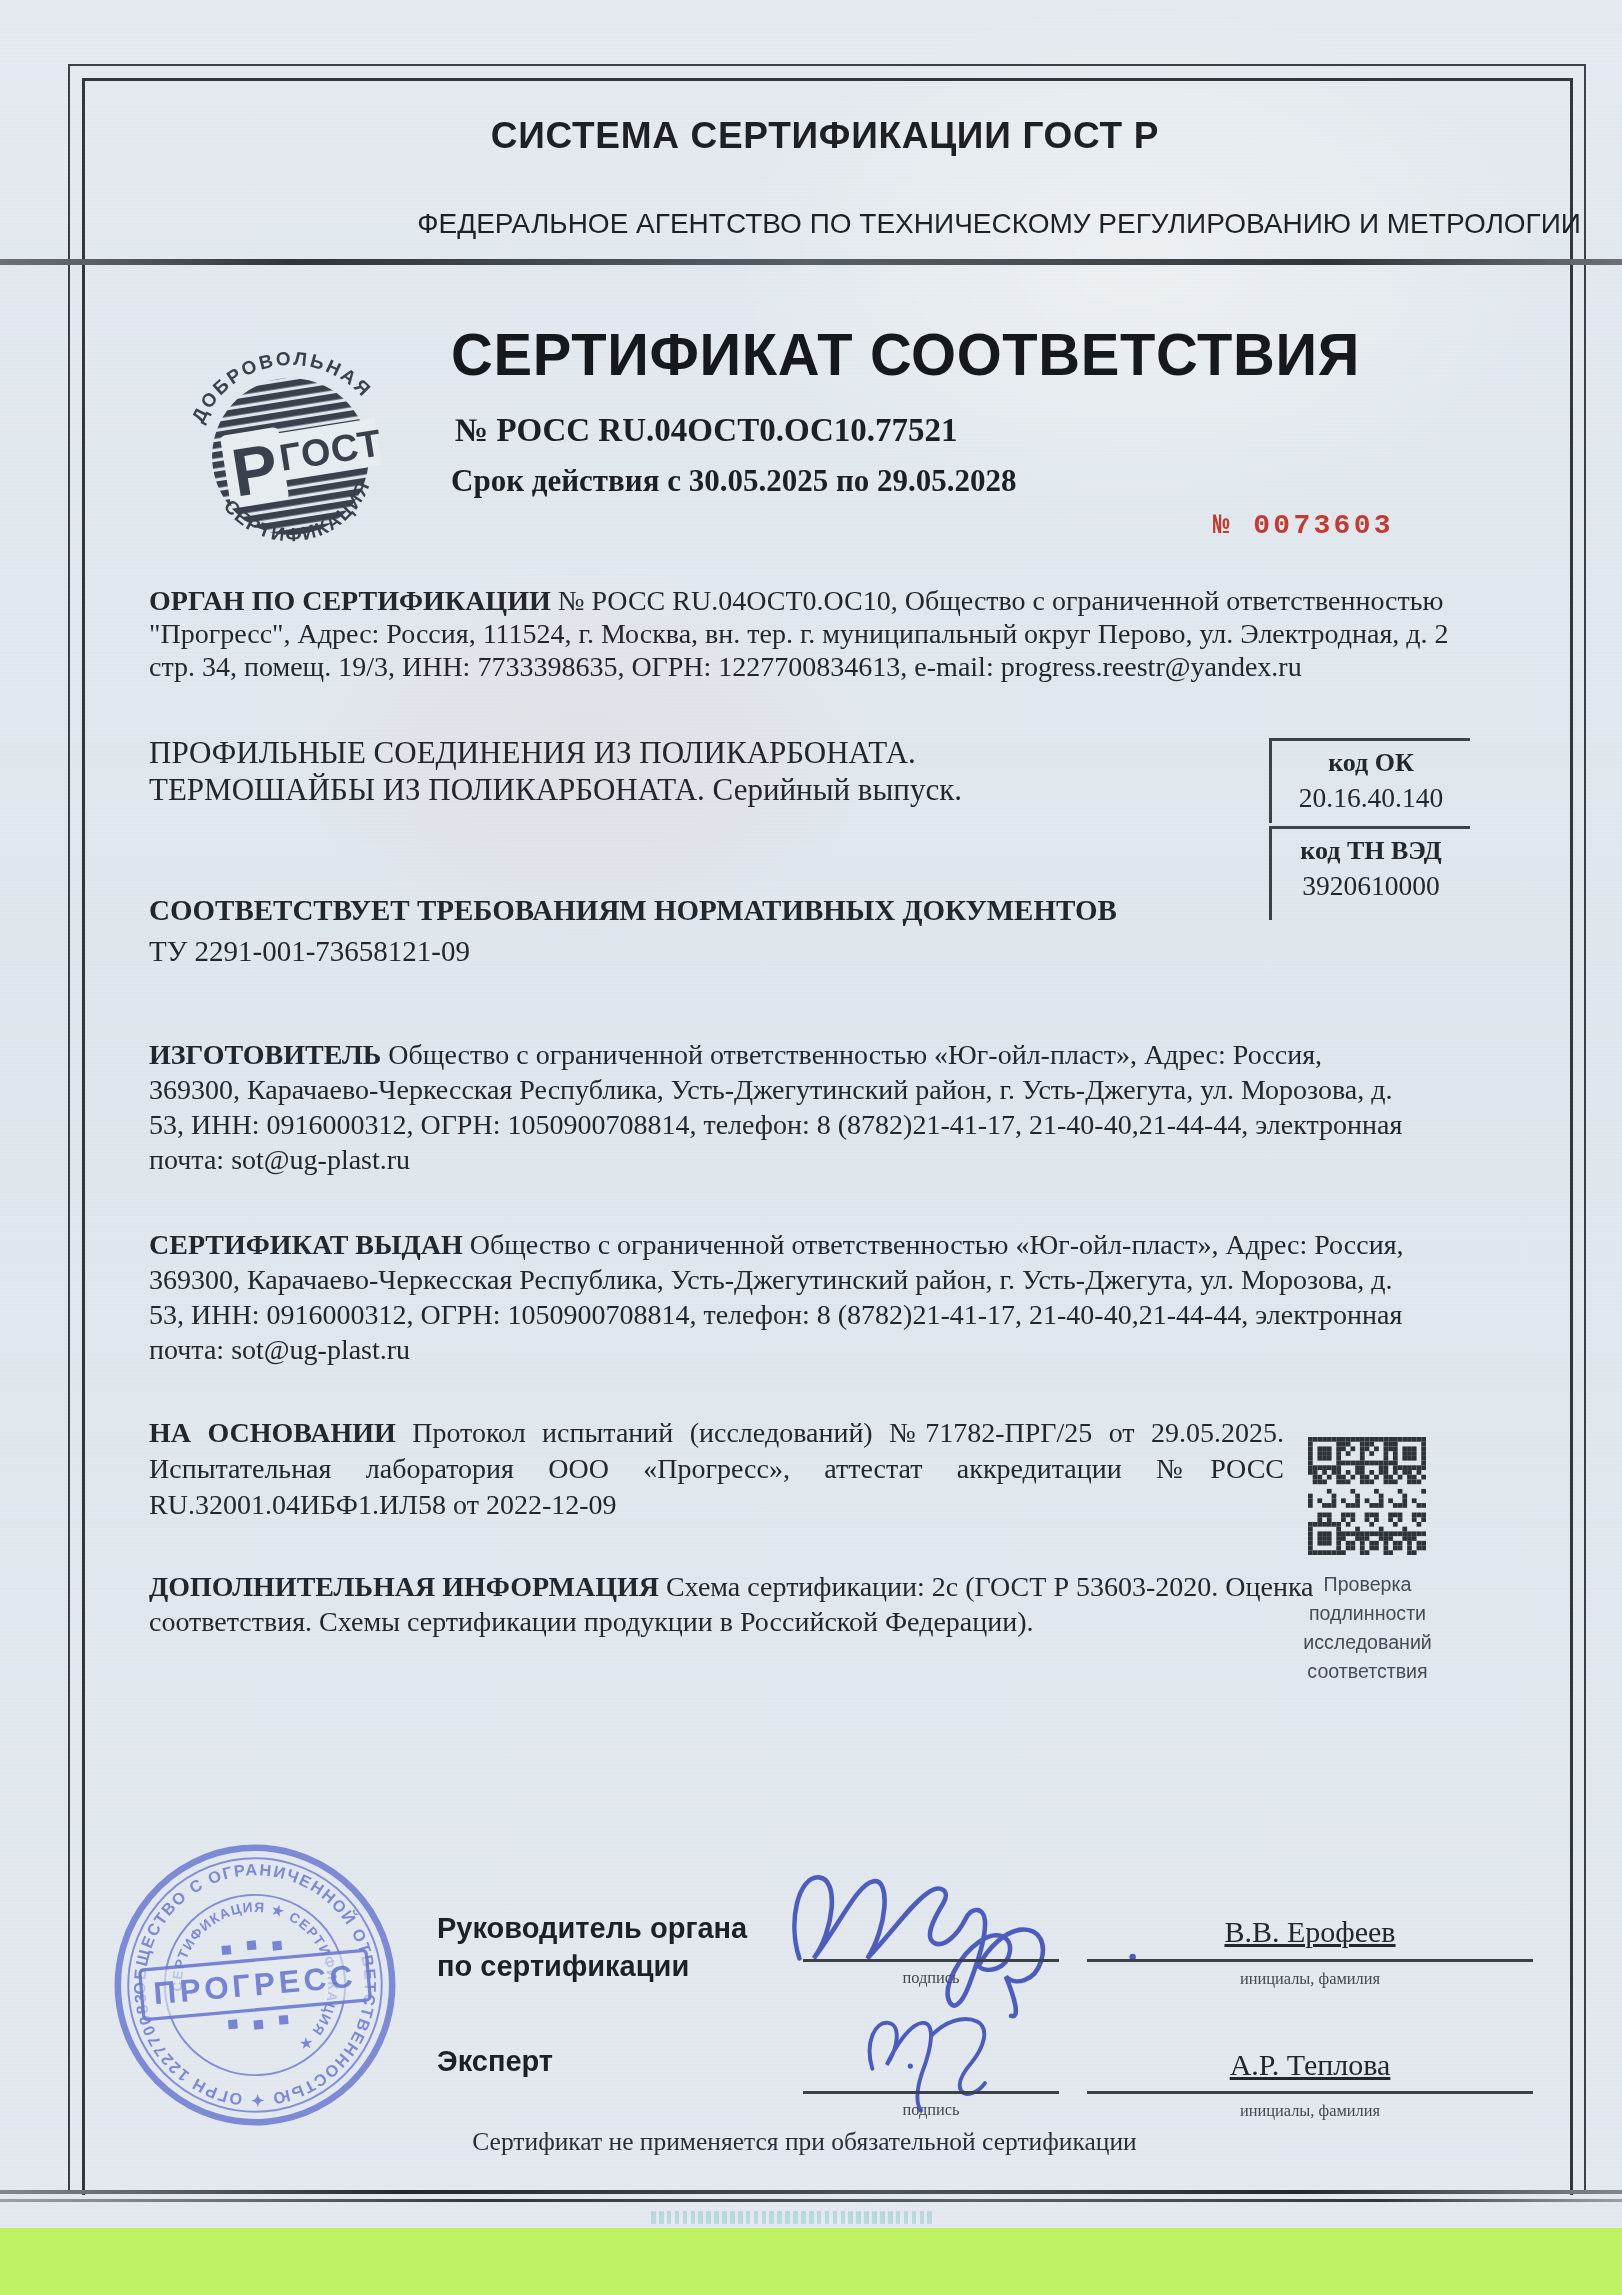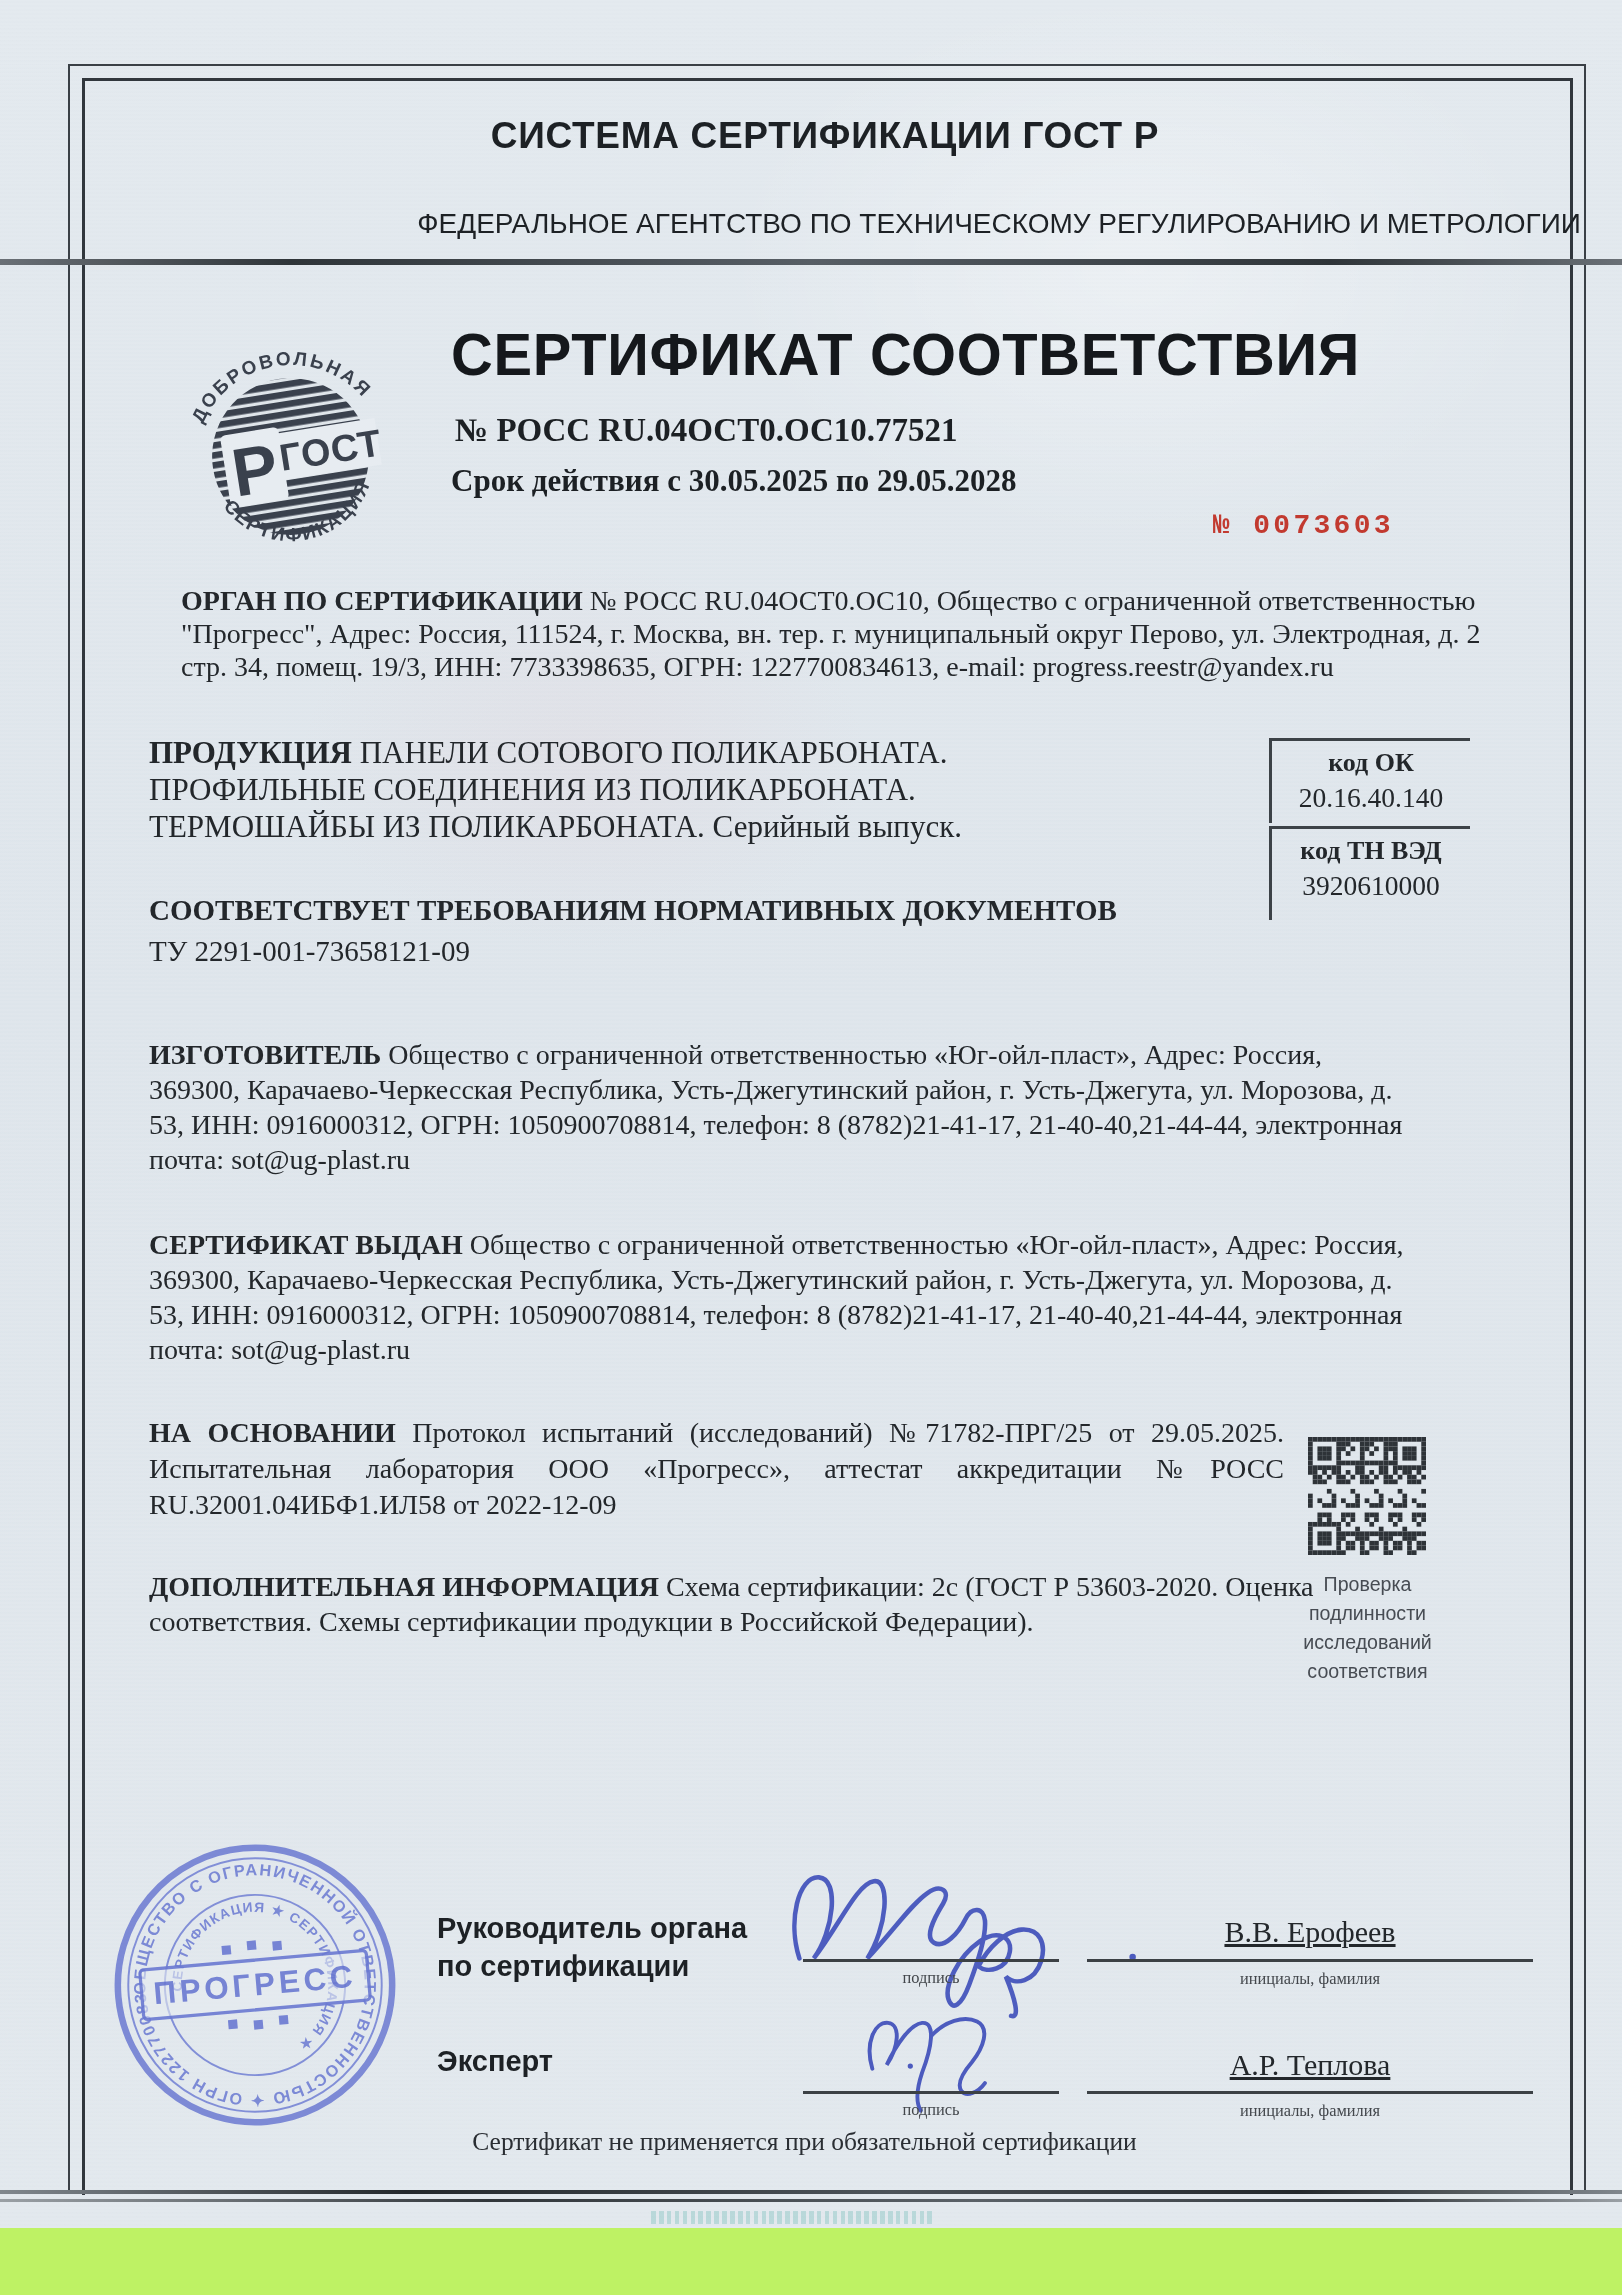--- a/index.html
+++ b/index.html
@@ -26,21 +26,21 @@
         background:linear-gradient(90deg,#6a7076,#2f3539 18%,#585f66 50%,#2f3539 82%,#6a7076);}
   .gost-logo{left:186px;top:332px;width:209px;height:249px;transform:rotate(-9deg);opacity:.92;}
   .doc-title{left:451px;top:321px;width:981px;font-weight:bold;font-size:59px;
         letter-spacing:0.7px;color:#15181c;transform:scaleX(.98);transform-origin:left;}
   .cert-no{left:455px;top:412px;font-weight:bold;font-size:33px;color:#1c2024;}
   .cert-valid{left:451px;top:463px;font-weight:bold;font-size:31px;color:#1c2024;}
   .blank-no{left:1213px;top:510px;font-family:"Liberation Mono","DejaVu Sans Mono",monospace;
         font-weight:bold;font-size:28px;letter-spacing:3.3px;color:#c23a30;}
   .para{font-size:28px;line-height:35px;color:#23272b;}
   .para b{font-weight:bold;}
-  .p-org{left:149px;top:556px;width:1312px;line-height:33px;margin-left:32px;}
+  .p-org{left:149px;top:556px;width:1312px;line-height:33px;}
   .p-products{left:149px;top:734px;font-size:31px;line-height:37px;}
   .p-products .lbl{font-weight:bold;}
   .code-box{left:1269px;width:198px;border-top:3.3px solid #3c4247;border-left:3.3px solid #3c4247;
         text-align:center;padding-top:7px;}
   .code-box .c-lbl{font-weight:bold;font-size:26px;}
   .code-box .c-val{font-size:27.5px;margin-top:3.9px;}
   .cb1{top:738px;height:75px;}
   .cb2{top:826px;height:84px;}
   .req-h{left:149px;top:894px;font-weight:bold;font-size:29px;}
   .req-v{left:149px;top:935px;font-size:29px;}
@@ -117,21 +117,20 @@
   </div>
 
   <div class="abs doc-title sans">СЕРТИФИКАТ СООТВЕТСТВИЯ</div>
   <div class="abs cert-no">№ РОСС RU.04ОСТ0.ОС10.77521</div>
   <div class="abs cert-valid">Срок действия с 30.05.2025 по 29.05.2028</div>
   <div class="abs blank-no">№ 0073603</div>
 
   <p class="abs para p-org"><b>ОРГАН ПО СЕРТИФИКАЦИИ</b> <span>№ РОСС RU.04ОСТ0.ОС10, Общество с ограниченной ответственностью "Прогресс", Адрес: Россия, 111524, г. Москва, вн. тер. г. муниципальный округ Перово, ул. Электродная, д. 2 стр. 34, помещ. 19/3, ИНН: 7733398635, ОГРН: 1227700834613, e-mail: progress.reestr@yandex.ru</span></p>
 
   <div class="abs p-products">
-    <div><span class="lbl">ПРОДУКЦИЯ</span> <span>ПАНЕЛИ СОТОВОГО ПОЛИКАРБОНАТА.</span></div>
     <div>ПРОФИЛЬНЫЕ СОЕДИНЕНИЯ ИЗ ПОЛИКАРБОНАТА.</div>
     <div>ТЕРМОШАЙБЫ ИЗ ПОЛИКАРБОНАТА.  Серийный выпуск.</div>
   </div>
 
   <div class="abs code-box cb1">
     <div class="c-lbl">код  ОК</div>
     <div class="c-val">20.16.40.140</div>
   </div>
   <div class="abs code-box cb2">
     <div class="c-lbl">код ТН ВЭД</div>

